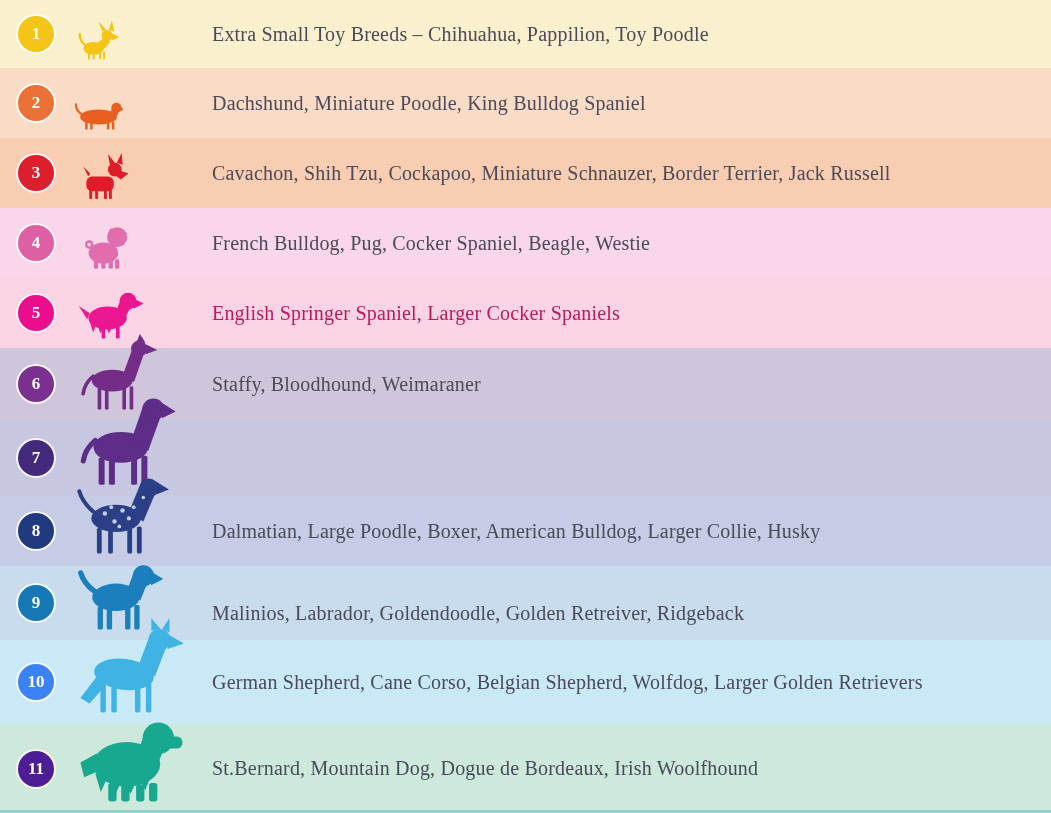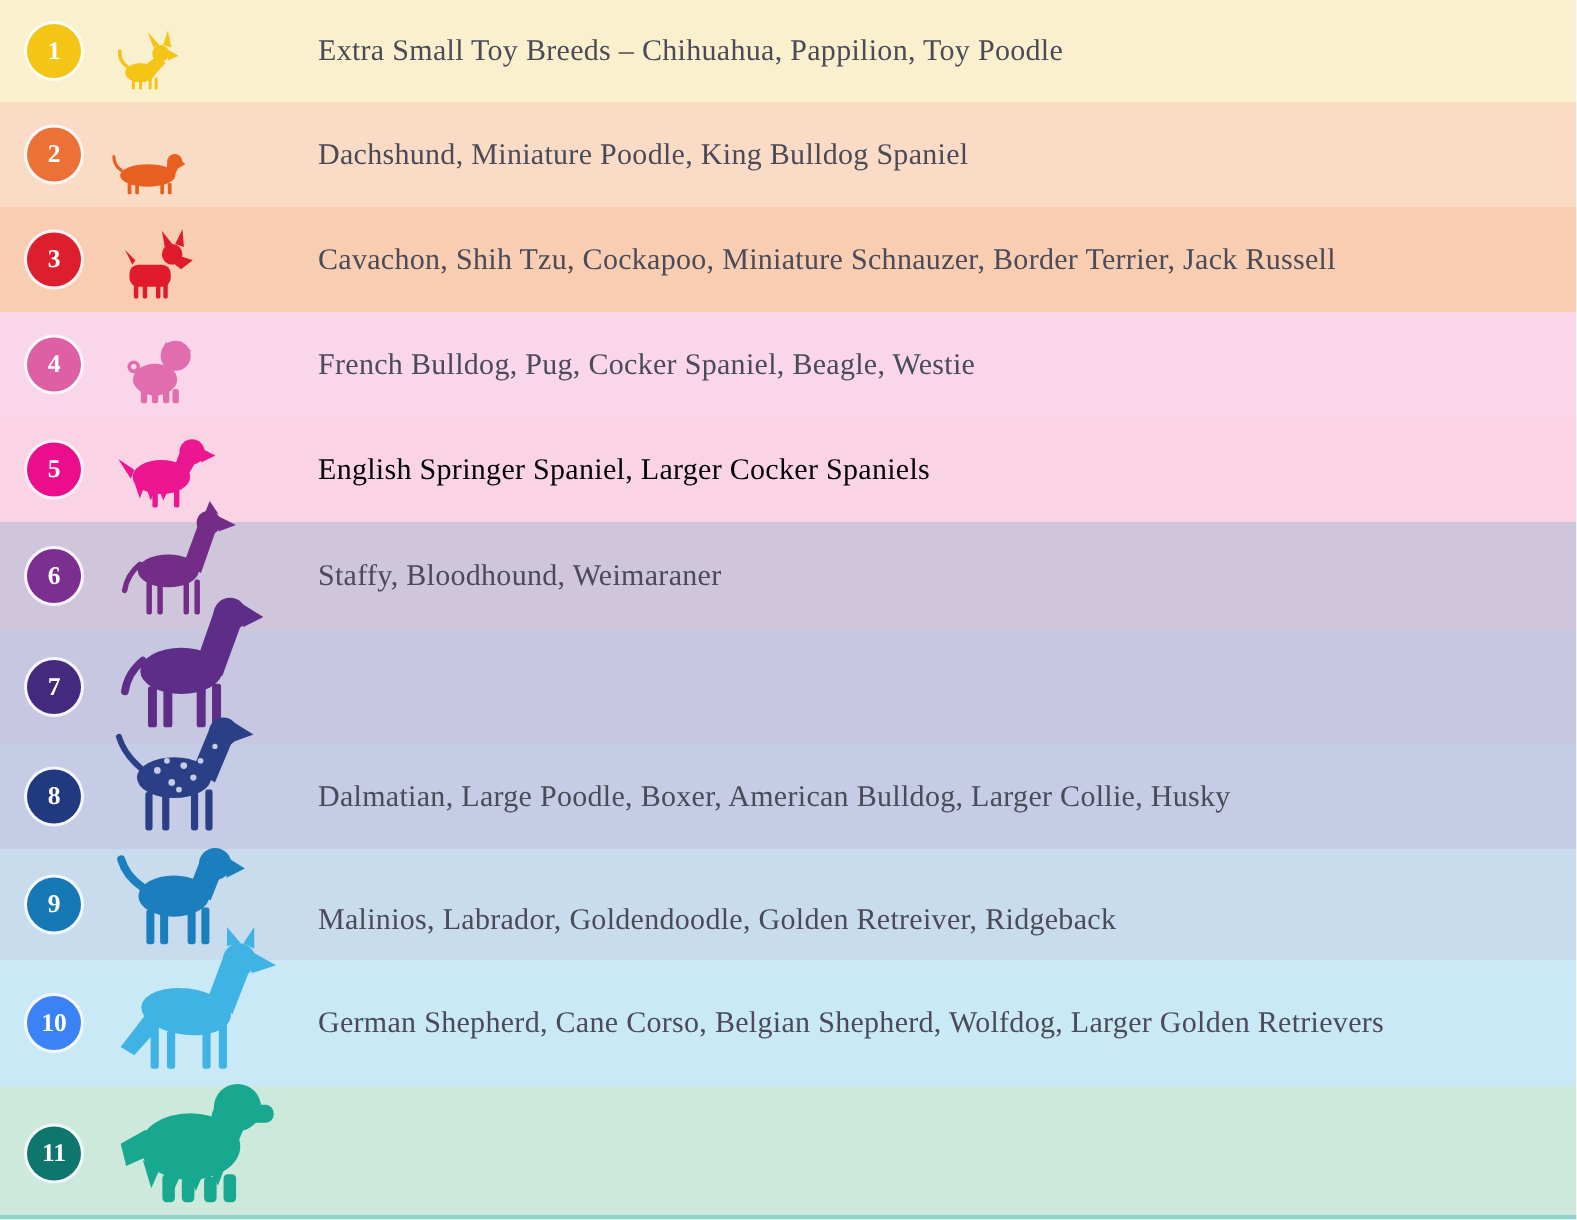--- a/index.html
+++ b/index.html
@@ -256,21 +256,21 @@
     <div class="breeds-label" style="color: rgb(74, 74, 88);">French Bulldog, Pug, Cocker Spaniel, Beagle, Westie</div>
   </div>
 
   <div class="row" style="height: 70px; background: rgb(250, 211, 228); --row-bg: #FAD3E4;">
     <div class="rank-badge" style="background: rgb(235, 13, 140); color: rgb(255, 255, 255);">5</div>
     <div class="icon-slot">
         <svg width="76" height="66" viewBox="0 0 120 110" style="color:#EB1690">
           <use href="#sym-spaniel-icon"></use>
         </svg>
       </div>
-    <div class="breeds-label" style="color: #000000;">English Springer Spaniel, Larger Cocker Spaniels</div>
+    <div class="breeds-label" style="color: #be185d;">English Springer Spaniel, Larger Cocker Spaniels</div>
   </div>
 
   <div class="row" style="height: 72px; background: rgb(207, 198, 220); --row-bg: #CFC6DC;">
     <div class="rank-badge" style="background: rgb(123, 47, 142); color: rgb(255, 255, 255);">6</div>
     <div class="icon-slot">
         <svg width="92" height="80" viewBox="0 0 120 110" style="color:#732D86">
           <use href="#sym-great-dane-icon"></use>
         </svg>
       </div>
     <div class="breeds-label" style="color: rgb(74, 74, 88);">Staffy, Bloodhound, Weimaraner</div>
@@ -309,20 +309,21 @@
     <div class="rank-badge" style="background: #3b82f6; color: rgb(255, 255, 255);">10</div>
     <div class="icon-slot">
         <svg width="115" height="100" viewBox="0 0 120 110" style="color:#3FB4E4">
           <use href="#sym-shepherd-icon"></use>
         </svg>
       </div>
     <div class="breeds-label" style="color: rgb(74, 74, 88);">German Shepherd, Cane Corso, Belgian Shepherd, Wolfdog, Larger Golden Retrievers</div>
   </div>
 
   <div class="row" style="height: 89px; background: rgb(204, 233, 220); --row-bg: #CCE9DC;">
-    <div class="rank-badge" style="background: #0f766e; color: rgb(255, 255, 255);">11</div>
+    <div class="rank-badge" style="background: #4c1d95; color: rgb(255, 255, 255);">11</div>
     <div class="icon-slot">
         <svg width="117" height="102" viewBox="0 0 120 110" style="color:#18A890">
           <use href="#sym-st-bernard-icon"></use>
         </svg>
       </div>
+    <div class="breeds-label" style="color: rgb(74, 74, 88);">St.Bernard, Mountain Dog, Dogue de Bordeaux, Irish Woolfhound</div>
   </div>
 </div>
 
 </body></html>

